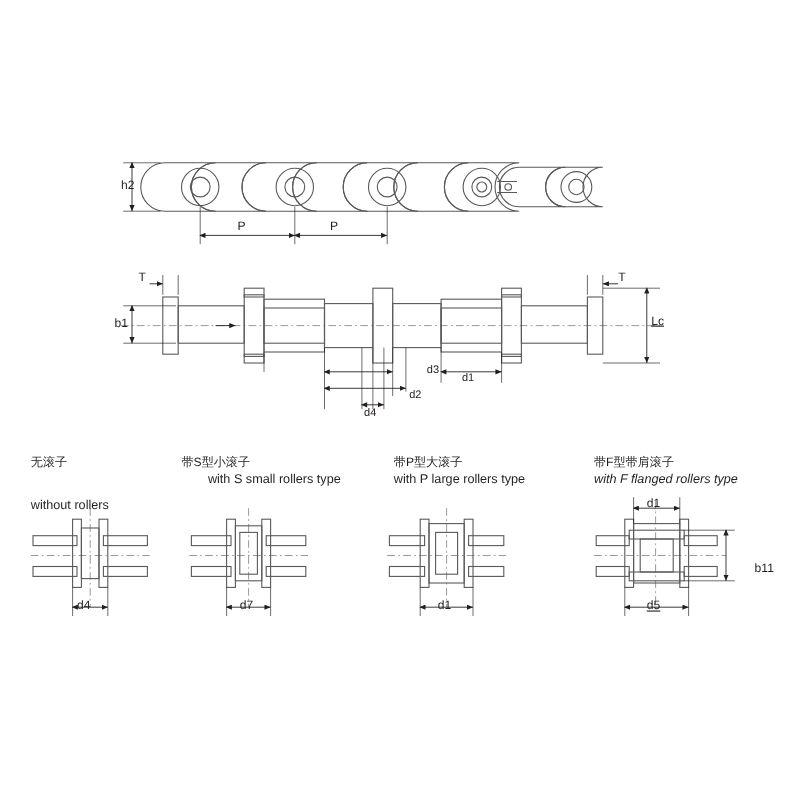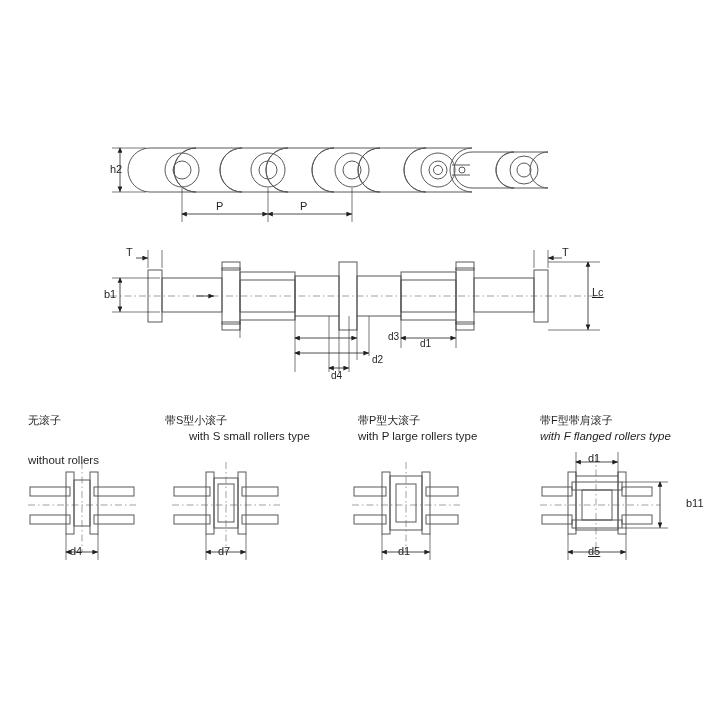--- a/index.html
+++ b/index.html
@@ -281,16 +281,16 @@
   <div class="cap-en" style="left:165px;top:430px;margin-left:24px;">with S small  rollers type</div>
   <div class="lbl" style="left:218px;top:545px;">d7</div>
 
   <div class="cap-cn" style="left:358px;top:413px;">带P型大滚子</div>
   <div class="cap-en" style="left:358px;top:430px;">with P large rollers type</div>
   <div class="lbl" style="left:398px;top:545px;">d1</div>
 
   <div class="cap-cn" style="left:540px;top:413px;">带F型带肩滚子</div>
   <div class="cap-en" style="left:540px;top:430px;font-style:italic;">with F flanged rollers type</div>
   <div class="lbl" style="left:588px;top:452px;">d1</div>
-  <div class="lbl" style="left:664px;top:497px;padding-left:22px;">b11</div>
+  <div class="lbl" style="left:664px;top:511px;padding-left:22px;">b11</div>
   <div class="lbl" style="left:588px;top:545px;text-decoration:underline;">d5</div>
 
 </div>
 
 </body></html>

